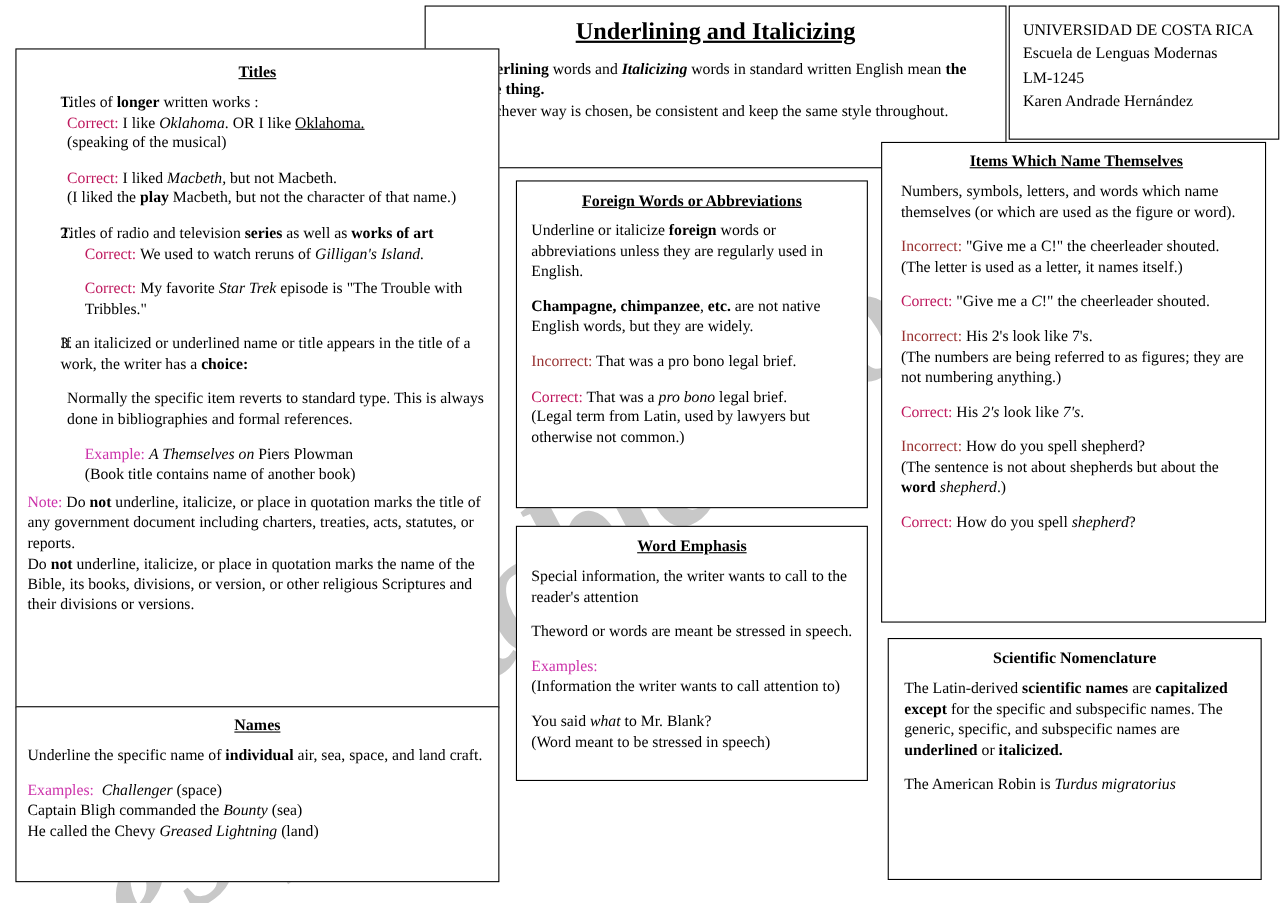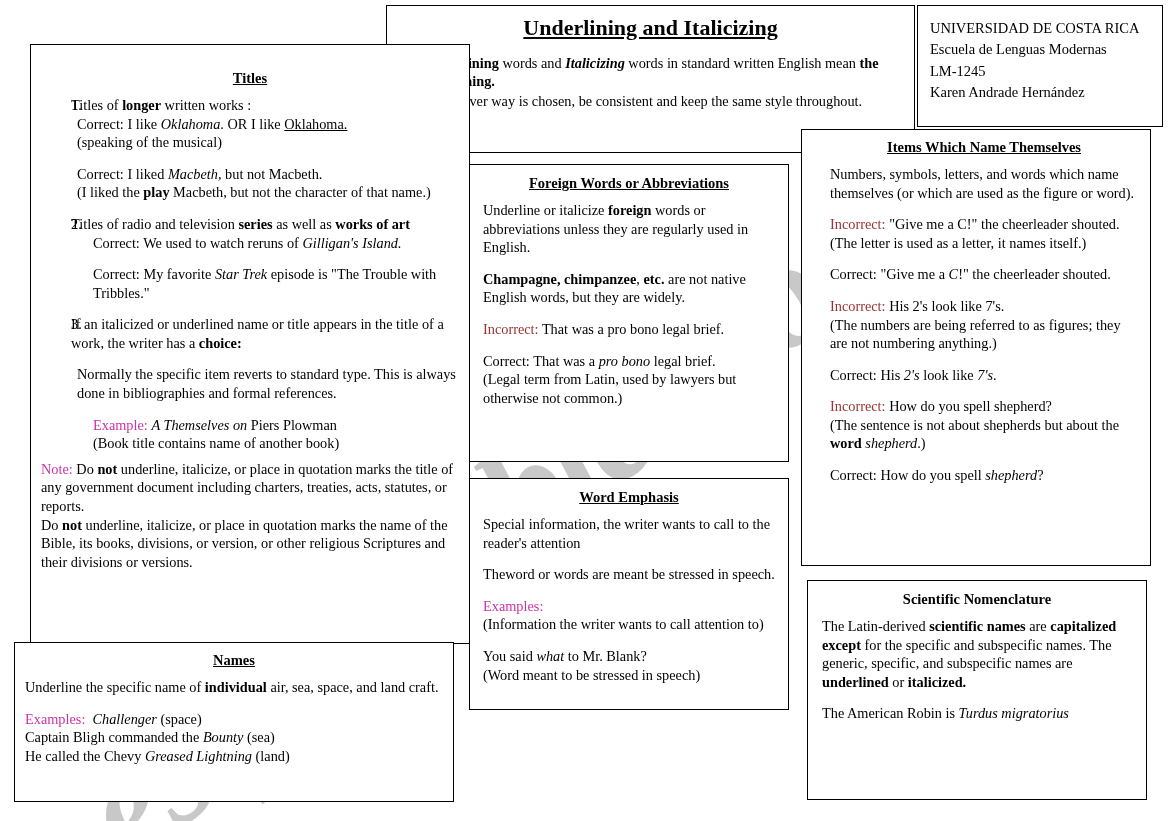--- a/index.html
+++ b/index.html
@@ -56,21 +56,21 @@
     line-height:1.30;
   }
   p{margin:0;}
   .gap{height:13px;}
   .gap-sm{height:7px;}
 
   b{font-weight:bold;}
   i{font-style:italic;}
   u{text-decoration:underline;}
 
-  .correct{color:#000000;}
+  .correct{color:#be185d;}
   .incorrect{color:#993333;}
   .example{color:#cc33aa;}
 
   
   #box-header{
     left:386px;top:5px;width:529px;height:148px;
     padding:8px 14px 0 14px;
   }
   #box-header .box-title{font-size:22px;margin-bottom:12px;}
   .bullet-row{display:flex;align-items:flex-start;margin-bottom:1px;}
@@ -82,22 +82,22 @@
   }
   .bullet-text{flex:1 1 auto;font-size:14.3px;line-height:1.32;}
 
   #box-university{
     left:917px;top:5px;width:246px;height:122px;
     padding:12px 0 0 12px;
   }
   #box-university .line{font-size:14.5px;line-height:1.48;}
 
   #box-titles{
-    left:30px;top:44px;width:440px;height:600px;
-    padding:24px 10px 0 10px;
+    left:14px;top:44px;width:440px;height:600px;
+    padding:12px 10px 0 10px;
   }
   .numitem{display:flex;align-items:flex-start;}
   .numitem .num{width:30px;flex:0 0 30px;padding-left:30px;box-sizing:border-box;}
   .numitem .txt{flex:1 1 auto;}
   .ind1{padding-left:36px;}
   .ind2{padding-left:52px;}
 
   #box-names{
     left:14px;top:642px;width:440px;height:160px;
     padding:8px 10px 0 10px;
@@ -107,21 +107,21 @@
     left:469px;top:164px;width:320px;height:298px;
     padding:9px 13px 0 13px;
   }
   #box-emphasis{
     left:469px;top:478px;width:320px;height:232px;
     padding:9px 13px 0 13px;
   }
 
   #box-items{
     left:801px;top:129px;width:350px;height:437px;
-    padding:8px 12px 0 28px;
+    padding:8px 12px 0 17px;
   }
   #box-science{
     left:807px;top:580px;width:340px;height:220px;
     padding:9px 14px 0 14px;
   }
   #box-science .box-title{font-size:14.5px;}
 </style>
 </head>
 <body>
 

